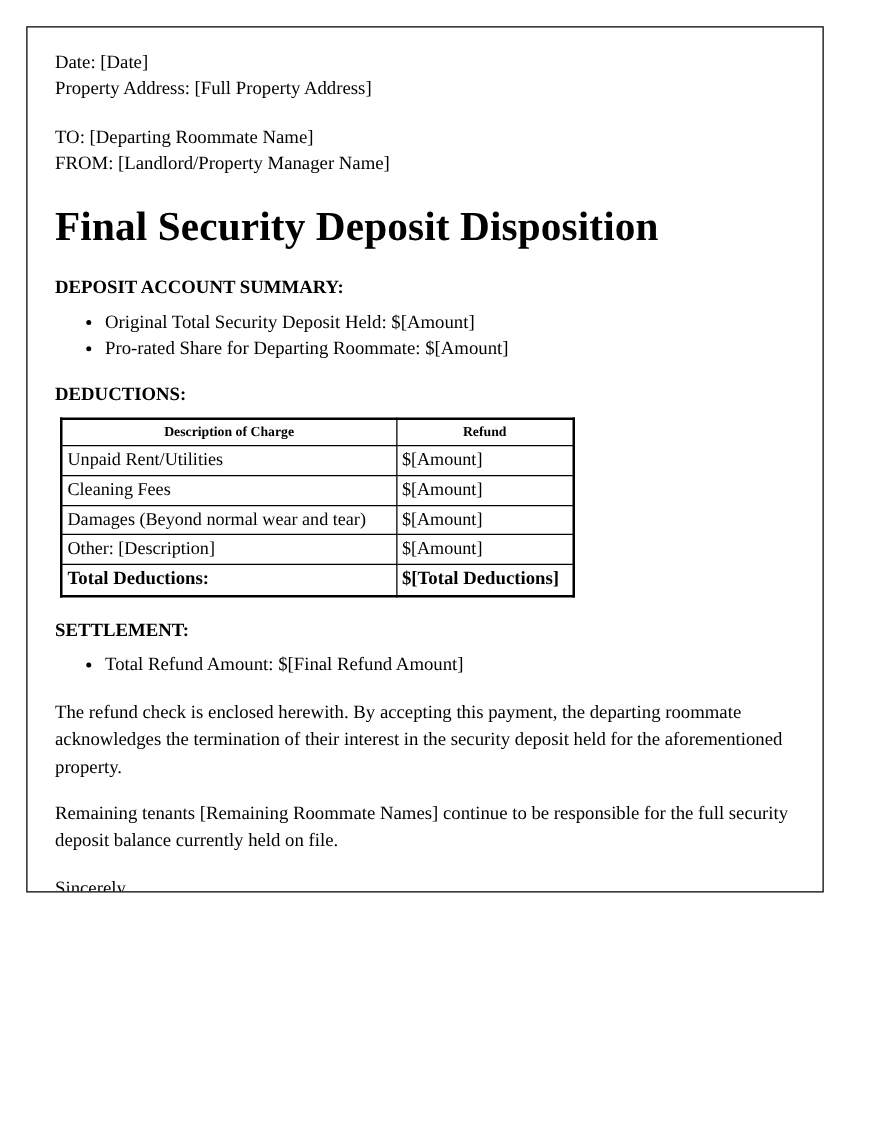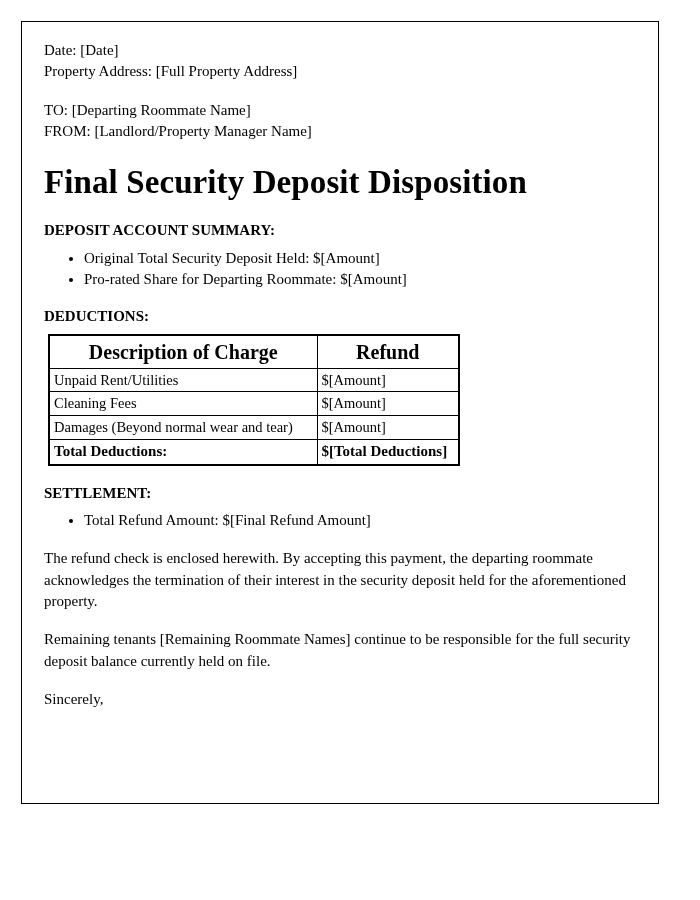--- a/index.html
+++ b/index.html
@@ -13,21 +13,21 @@
     font-family: "Liberation Serif", "DejaVu Serif", serif;
     color: #000000;
     overflow: hidden;
   }
 
   .page {
     position: absolute;
     left: 21px;
     top: 21px;
     width: 638px;
-    height: 783px;
+    height: 693px;
     border: 1px solid #000000;
     box-sizing: border-box;
     overflow: hidden;
   }
 
   .page-inner {
     padding: 18px 22px 0 22px;
   }
 
   .meta-block {
@@ -96,21 +96,21 @@
     border: 1px solid #000000;
     font-size: 14.5px;
     line-height: 1.3;
     padding: 2px 4px;
     vertical-align: middle;
   }
 
   table.deductions th {
     text-align: center;
     font-weight: bold;
-    font-size: 20px;
+    font-size: 11px;
     padding: 3px 4px;
   }
 
   table.deductions td.desc {
     text-align: left;
   }
 
   table.deductions td.amt {
     text-align: left;
     margin-top: 42px;
@@ -168,20 +168,24 @@
           <td class="amt">$[Amount]</td>
         </tr>
         <tr>
           <td class="desc">Cleaning Fees</td>
           <td class="amt">$[Amount]</td>
         </tr>
         <tr>
           <td class="desc">Damages (Beyond normal wear and tear)</td>
           <td class="amt">$[Amount]</td>
         </tr>
+        <tr>
+          <td class="desc">Other: [Description]</td>
+          <td class="amt">$[Amount]</td>
+        </tr>
         <tr class="total-row">
           <td class="desc">Total Deductions:</td>
           <td class="amt">$[Total Deductions]</td>
         </tr>
       </tbody>
     </table>
 
     <h2 class="section-head">SETTLEMENT:</h2>
     <ul class="bullets">
       <li>Total Refund Amount: $[Final Refund Amount]</li>

